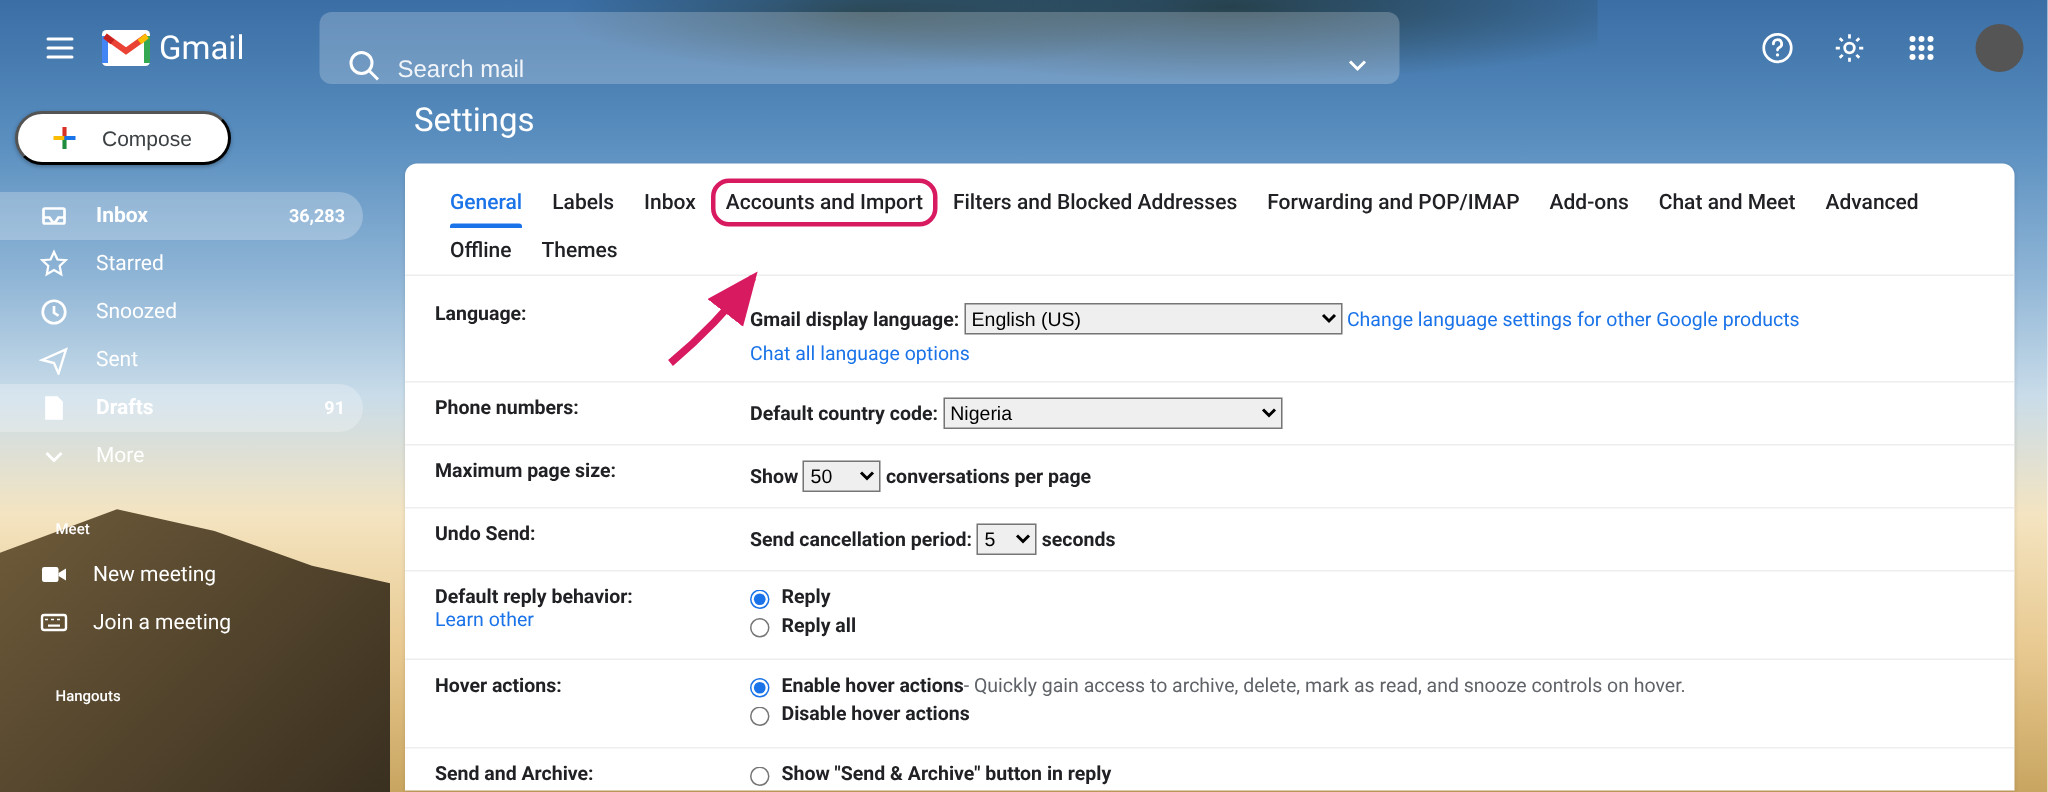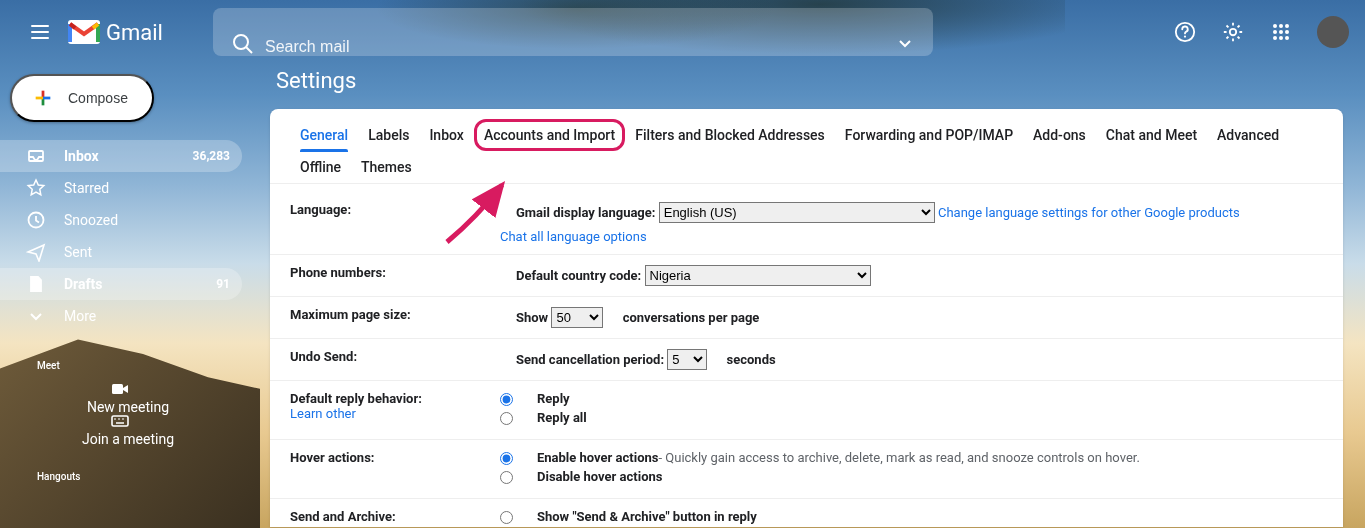--- a/index.html
+++ b/index.html
@@ -31,48 +31,48 @@
 .search-input { flex:1; border:none; background:transparent; font-size:16px; color:#fff; outline:none; }
 .search-input::placeholder { color:rgba(255,255,255,0.9); }
 .search-dd { width:24px; height:24px; margin:0 8px; display:flex; align-items:center; justify-content:center; }
 .hdr-spacer { flex:1; }
 .hdr-icons { display:flex; align-items:center; gap:8px; }
 .hdr-icon { width:40px; height:40px; border-radius:50%; display:flex; align-items:center; justify-content:center; cursor:pointer; }
 .avatar { width:32px; height:32px; border-radius:50%; background:#555; margin-left:8px; cursor:pointer; }
 
 
 .sidebar { position:absolute; left:0; top:64px; width:256px; bottom:0; z-index:4; padding-top:10px; }
-.compose { background:#fff; border-radius:24px; height:48px; width:144px; margin-left:10px; display:flex; align-items:center; padding:0 20px; box-shadow:0 1px 3px rgba(0,0,0,0.3); cursor:pointer; font-size:14px; color:#3c4043; font-weight:500; }
+.compose { background:#fff; border-radius:24px; height:36px; width:144px; margin-left:10px; display:flex; align-items:center; padding:0 20px; box-shadow:0 1px 3px rgba(0,0,0,0.3); cursor:pointer; font-size:14px; color:#3c4043; font-weight:500; }
 .compose-plus { margin-right:14px; }
 .nav { margin-top:18px; }
 .nav-item { display:flex; align-items:center; height:32px; padding:0 12px 0 26px; color:#fff; font-size:14px; cursor:pointer; border-radius:0 16px 16px 0; margin-right:14px; }
 .nav-item.active { background:rgba(255,255,255,0.25); font-weight:700; }
 .nav-icon { width:20px; margin-right:18px; display:flex; align-items:center; justify-content:center; }
 .nav-label { flex:1; }
 .nav-count { font-size:12px; font-weight:700; }
 .section-hdr { color:#fff; font-size:10px; font-weight:500; padding:0 37px; margin-top:28px; margin-bottom:8px; }
-.meet-item { display:flex; align-items:center; height:32px; padding:0 26px; color:#fff; font-size:14px; cursor:pointer;flex-direction:column; }
+.meet-item { display:flex; align-items:center; height:32px; padding:0 26px; color:#fff; font-size:14px; cursor:pointer; }
 .meet-item .nav-icon { margin-right:16px; }
 
 
 .main { position:absolute; left:270px; top:64px; right:22px; bottom:0; z-index:3; }
 .page-title { color:#fff; font-size:22px; font-weight:400; margin:4px 0 16px 6px; }
 .settings-panel { background:#fff; border-radius:8px 8px 0 0; height:calc(100% - 46px); overflow:hidden; box-shadow:0 1px 3px rgba(0,0,0,0.12); }
 .tabs { display:flex; flex-wrap:wrap; padding:10px 20px 0; border-bottom:1px solid #eee; font-size:14px; }
 .tab { padding:8px 10px; color:#202124; cursor:pointer; font-weight:500; white-space:nowrap; position:relative; }
 .tab.active { color:#1a73e8; }
 .tab.active::after { content:''; position:absolute; left:10px; right:10px; bottom:-1px; height:3px; background:#1a73e8; border-radius:2px 2px 0 0; }
 .tab.highlight { border:3px solid #d81b60; border-radius:12px; padding:5px 7px; }
 .arrow { position:absolute; left:172px; top:113px; z-index:10; pointer-events:none; }
 .settings-body { padding:8px 0; font-size:13px; color:#202124; }
 .row { display:flex; padding:10px 20px; border-bottom:1px solid #eee; }
 .row-label { width:210px; font-weight:700; }
 .row-label .learn { font-weight:400; color:#1a73e8; font-size:13px; cursor:pointer; }
 .row-content { flex:1; }
-.row-content b { font-weight:700;margin-left:16px; }
+.row-content b { font-weight:700; }
 .select { border:1px solid #767676; background:#efefef; font-size:13px; height:21px; }
 .link { color:#1a73e8; cursor:pointer; }
 .radio-row { display:flex; align-items:flex-end; margin-bottom:4px; font-size:13px; }
 .radio-row input { margin-right:8px; accent-color:#1a73e8; }
 .hint { color:#5f6368; font-weight:400; }
 svg { display:block; }
 </style>
 </head>
 <body>
 
@@ -260,21 +260,21 @@
         <div style="flex-basis: 100%;"></div>
         <div class="tab">Offline</div>
         <div class="tab">Themes</div>
       </div>
     <div class="settings-body">
 
       <div class="row">
         <div class="row-label">Language:</div>
         <div class="row-content">
           <b>Gmail display language:</b>
-          <select class="select" style="width:276px"><option>English (US)</option></select>
+          <select class="select" style="width:252px"><option>English (US)</option></select>
           <span class="link">Change language settings for other Google products</span><br>
           <span class="link" style="display:inline-block;margin-top:6px">Chat all language options</span>
         </div>
       </div>
 
       <div class="row">
         <div class="row-label">Phone numbers:</div>
         <div class="row-content">
           <b>Default country code:</b>
           <select class="select" style="width:226px"><option>Nigeria</option></select>

